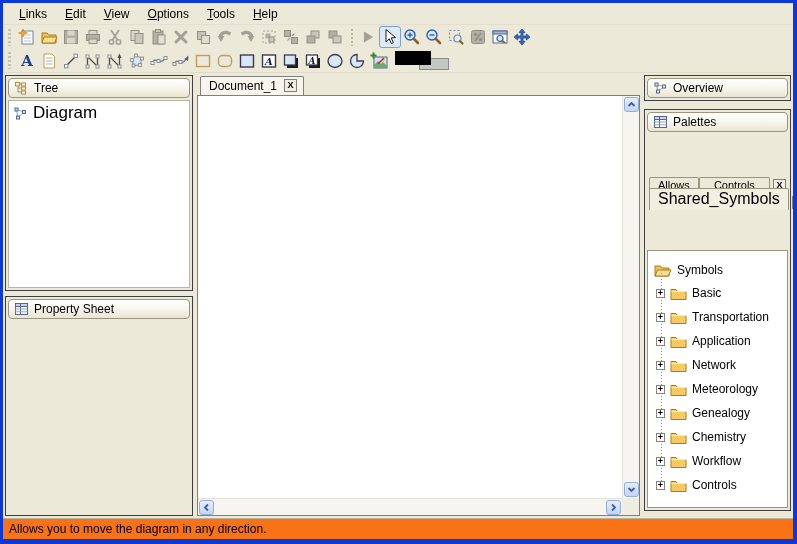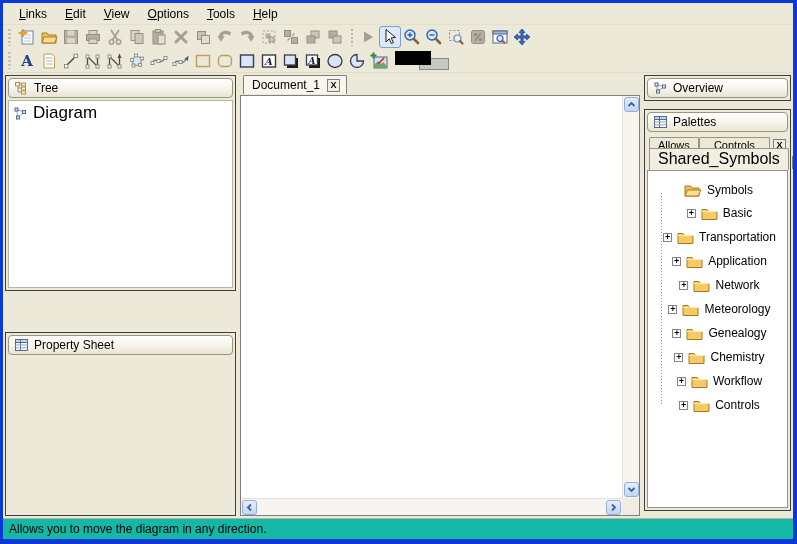--- a/index.html
+++ b/index.html
@@ -26,76 +26,76 @@
     background:repeating-linear-gradient(to bottom,#B9B5A2 0 2px, transparent 2px 4px);
     background-size:2px 100%; background-repeat:no-repeat; background-position:center; }
   svg { display:block; }
   
   .swatch-wrap { position:relative; width:56px; height:20px; margin-left:5px; flex:none; }
   .swatch-back { position:absolute; left:24px; top:7px; width:30px; height:12px;
     background:#C3C8C0; border:1px solid #8A8A8A; }
   .swatch-front { position:absolute; left:0; top:0; width:36px; height:14px; background:#000; }
   
   .main { flex:1; display:flex; padding:2px 2px 2px 2px; min-height:0; }
-  .left-col { width:231px; flex:none; display:flex; flex-direction:column;gap:36px; }
+  .left-col { width:188px; flex:none; display:flex; flex-direction:column; }
   .center-col { flex:1; display:flex; flex-direction:column; margin:0 4px; min-width:0; }
   .right-col { width:147px; flex:none; display:flex; flex-direction:column; }
   .panel-box { border:1px solid #3F3F3F; background:#ECE9D8; padding:2px; }
   .xp-header { height:20px; border:1px solid #99957E; border-radius:4px;
     background:linear-gradient(#FFFFFF,#F7F5EC 50%,#E9E5D4);
     display:flex; align-items:center; padding:0 5px; gap:5px; font-size:12px; color:#000; }
   
   .tree-box { height:216px; display:flex; flex-direction:column; margin-bottom:5px; }
   .tree-body { flex:1; background:#fff; margin-top:2px; border:1px solid #B9B5A2; padding:3px 4px; }
   .tree-item { display:flex; align-items:center; gap:5px; font-size:17px; height:18px; }
   .prop-box { flex:1; display:flex; flex-direction:column;justify-content:center; }
   .prop-body { flex:1; }
   
-  .tabbar { height:20px; display:flex; align-items:flex-start; padding-left:3px; flex:none; }
+  .tabbar { height:20px; display:flex; align-items:center; padding-left:3px; flex:none; }
   .doc-tab { display:flex; align-items:center; gap:7px; background:#F7F5EC;
     border:1px solid #7F7F7F; border-bottom:none; border-radius:2px 2px 0 0;
     padding:2px 6px 2px 8px; height:19px; font-size:12px; }
   .close-box { width:13px; height:13px; border:1px solid #7F7F7F; background:#F1EEE2;
     display:flex; align-items:center; justify-content:center;
     font-size:9px; font-weight:bold; line-height:1; cursor:default; }
   .canvas-box { flex:1; border:1px solid #7F7F7F; background:#fff; min-height:0;
     display:grid; grid-template-columns:1fr 17px; grid-template-rows:1fr 17px; }
   .canvas { background:#fff; }
   .vscroll { background:#F6F5F0; border-left:1px solid #E4E2D6; display:flex;
     flex-direction:column; justify-content:space-between; align-items:center; padding:1px; }
   .hscroll { background:#F6F5F0; border-top:1px solid #E4E2D6; display:flex;
     justify-content:space-between; align-items:center; padding:1px; }
   .corner { background:#EFEDE2; }
   .sb-btn { width:15px; height:15px; border:1px solid #93ADDC; border-radius:3px;
     background:linear-gradient(#E6EEFC,#C2D5F6); display:flex; align-items:center; justify-content:center; }
   
   .overview-box { margin-bottom:8px; flex:none; }
-  .palettes-box { flex:1; display:flex; flex-direction:column; margin-bottom:5px; min-height:0; }
+  .palettes-box { flex:1; display:flex; flex-direction:column; margin-bottom:5px; min-height:0;gap:40px; }
   .ptabs { padding:4px 2px 0 2px; font-size:11px; }
   .ptab-row { display:flex; align-items:flex-end; height:17px; }
   .ptab { border:1px solid #99957E; border-bottom:none; border-radius:2px 2px 0 0;
     padding:1px 8px 2px 8px; text-align:center; background:#ECE9D8; }
   .ptab.wide { flex:1; }
   .ptab.active { background:#F1EEE2; font-size:16px; }
   .ptab-close { margin-left:3px; margin-bottom:1px; }
   .ptree { flex:1; background:#fff; border:1px solid #99957E; margin-top:0;
     padding:8px 4px 4px 6px; overflow:hidden; position:relative; }
   .ptree-kids { position:relative; }
   .ptree-kids::before { content:""; position:absolute; left:7px; top:-8px; bottom:12px; width:1px;
     background:repeating-linear-gradient(to bottom,#9A9A9A 0 1px, transparent 1px 3px); }
-  .prow { display:flex; align-items:center; gap:5px; height:22px; font-size:12px; position:relative;justify-content:center; }
+  .prow { display:flex; align-items:center; gap:5px; height:22px; font-size:12px; position:relative; }
   .prow.child { height:24px; padding-left:2px; }
   .expander { width:9px; height:9px; border:1px solid #848484; background:#fff; flex:none;
     display:flex; align-items:center; justify-content:center;
     font-size:9px; font-weight:bold; line-height:7px; color:#000; z-index:1; }
   .load-btn { height:23px; flex:none; border:1px solid #8A8772; border-radius:4px;
     background:linear-gradient(#FFFFFF,#F2EFE4 50%,#E4E0CE);
     display:flex; align-items:center; justify-content:center; gap:6px; font-size:12px; cursor:default; }
   
-  .statusbar { height:21px; flex:none; background:#14b8a6; border-top:1px solid #B9B5A2;
+  .statusbar { height:21px; flex:none; background:#f97316; border-top:1px solid #B9B5A2;
     display:flex; align-items:center; padding:0 6px; font-size:12px; color:#000; }
 </style>
 </head>
 <body>
 
 <div class="window">
 
   <div class="menubar">
     <span class="menu-item">Links</span>
     <span class="menu-item">Edit</span>

